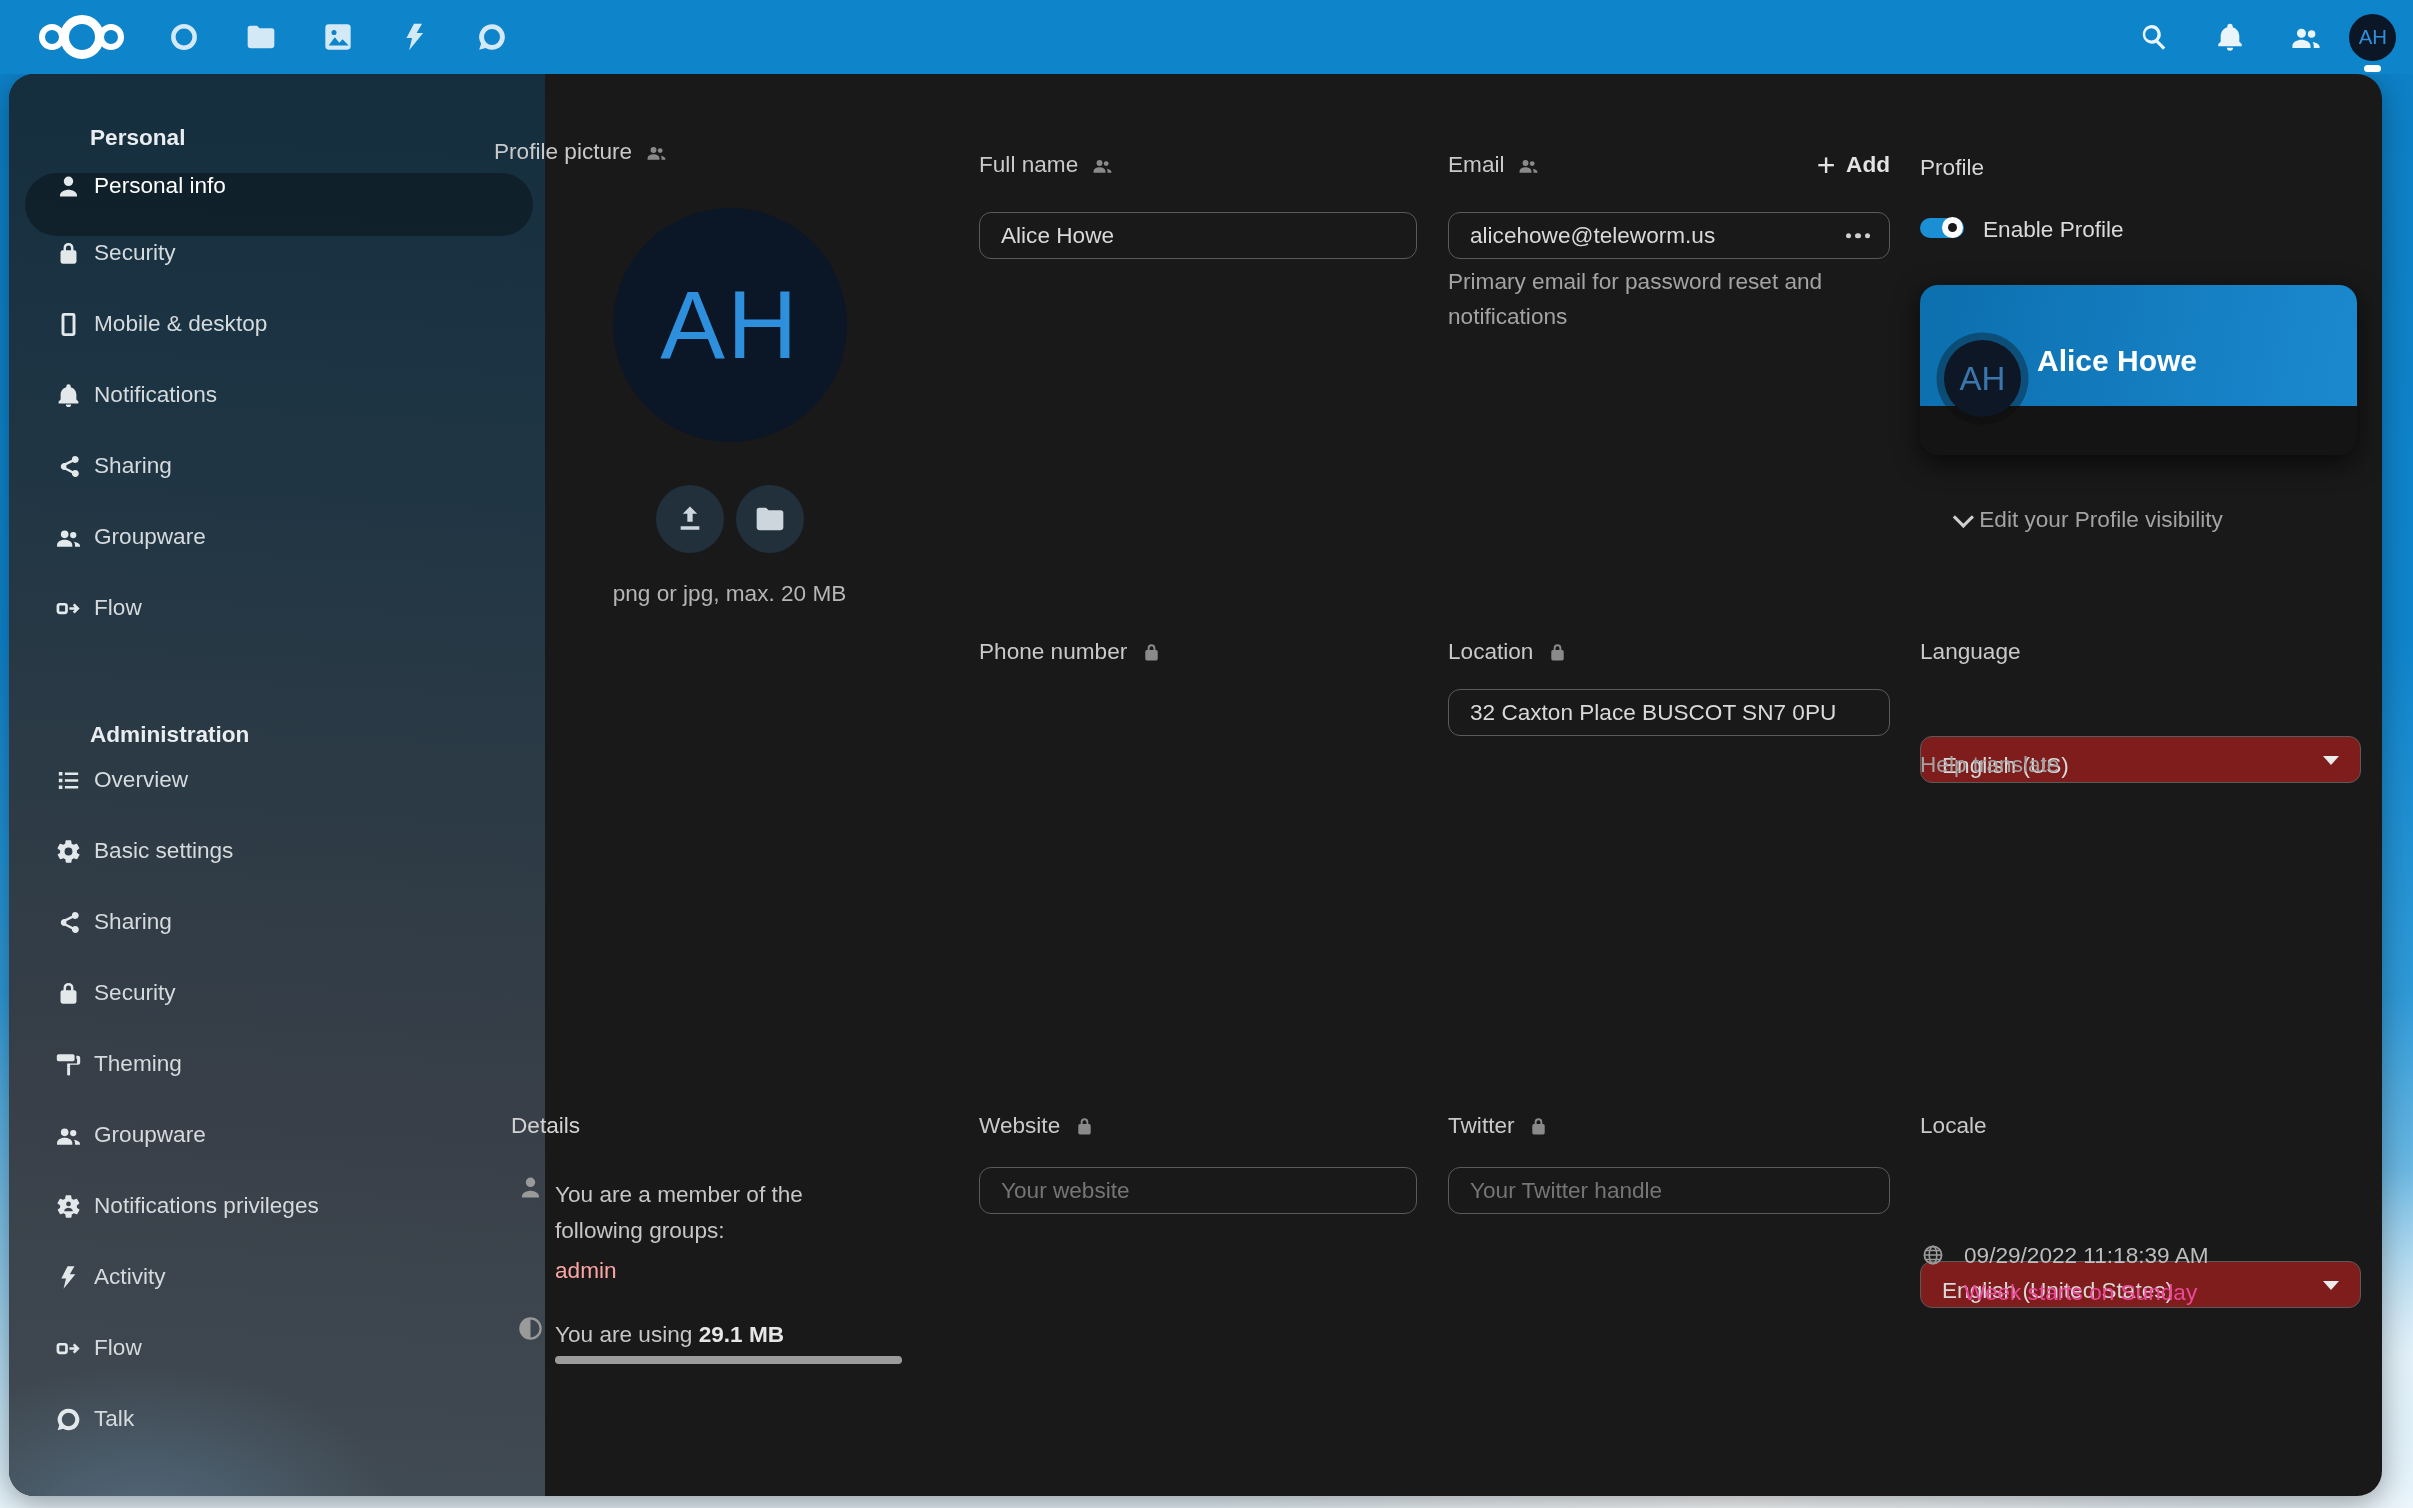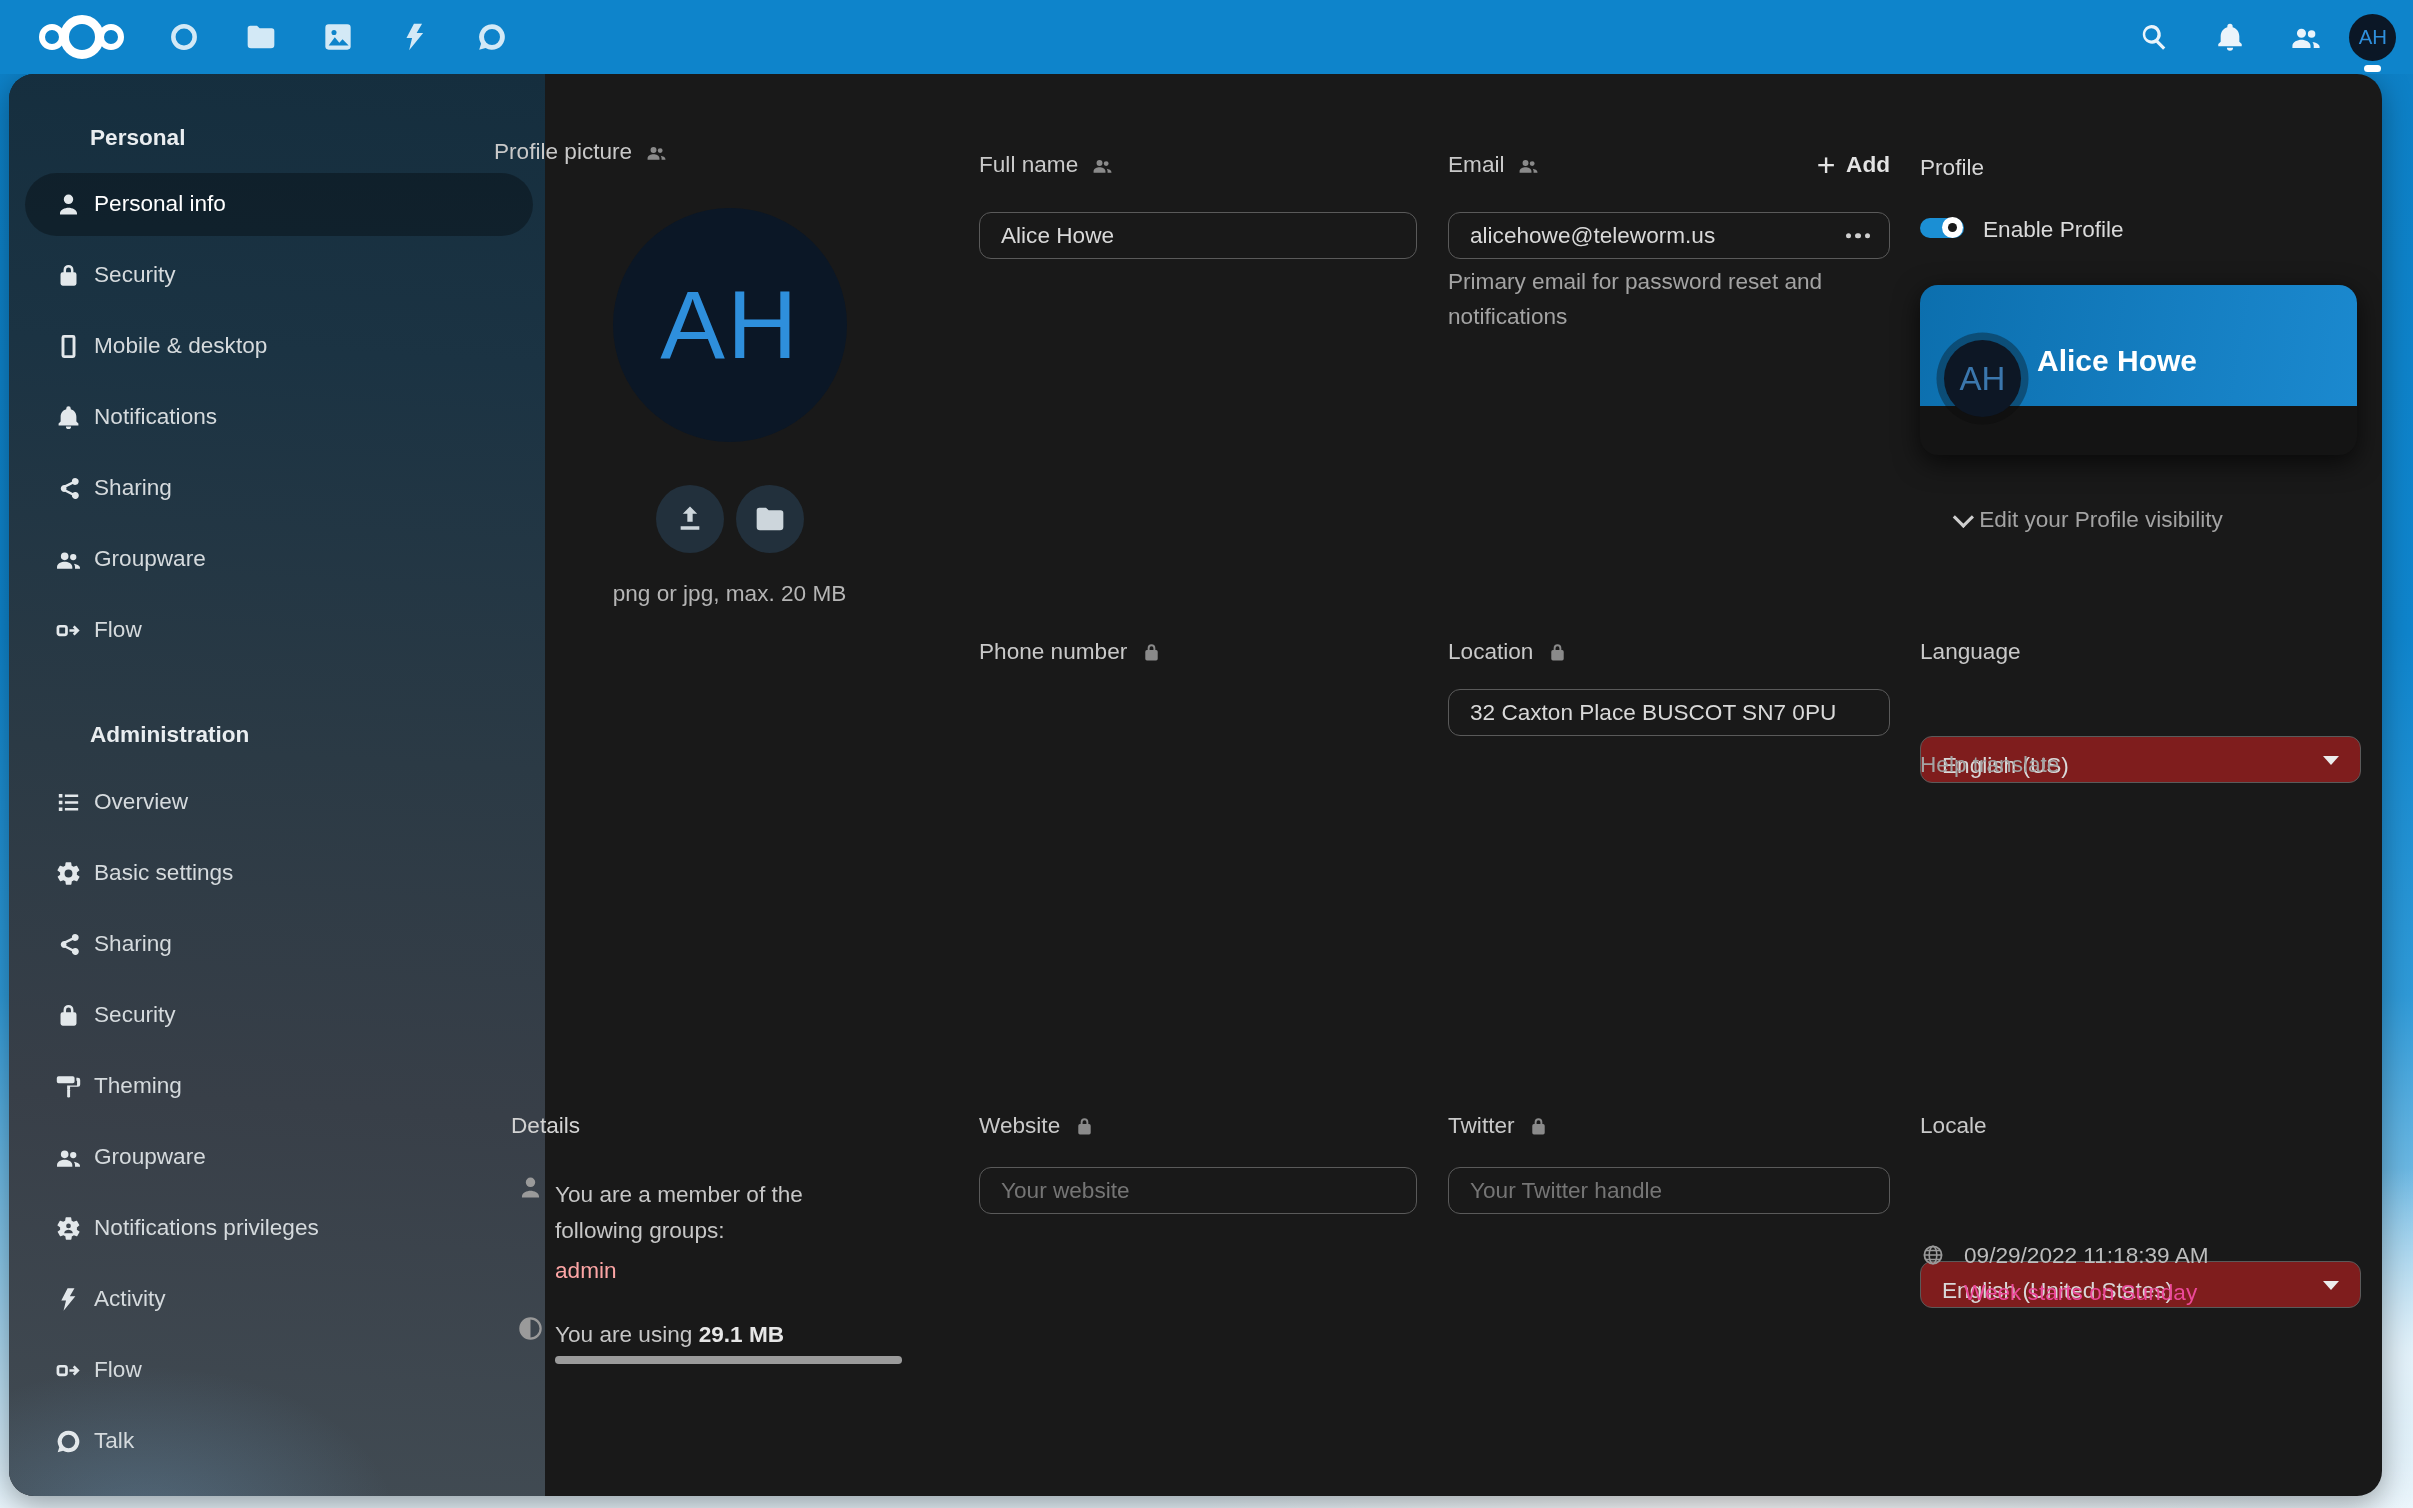--- a/index.html
+++ b/index.html
@@ -44,21 +44,21 @@
   .frame{position:absolute;left:9px;top:74px;width:2373px;height:1422px;border-radius:25px;overflow:hidden;
     background:var(--card-bg);box-shadow:0 7.5px 30px rgba(0,0,0,.35)}
   
   .sidebar{position:absolute;left:0;top:0;width:536px;height:100%;
     background:
       radial-gradient(362px 226px at 25% 102%, rgba(120,170,210,.30), rgba(120,170,210,0) 70%),
       linear-gradient(183deg,#152e3e 0%,#1b3343 20%,#2b3a45 48%,#383f48 72%,#414b53 100%);
     padding-top:32px}
   .nav-heading{height:63px;display:flex;align-items:center;margin-left:81px;font-weight:700;color:#e9edf0}
   .nav-heading.second{margin-top:38px}
-  .nav-item{height:71px;margin:0 12px 0 16px;display:flex;align-items:center;gap:12px;padding-left:30px;
+  .nav-item{height:71px;margin:0 12px 0 16px;display:flex;align-items:flex-start;gap:12px;padding-left:30px;
     color:#d5dadd;border-radius:32px;cursor:pointer}
   .nav-item.selected{height:63px;margin-top:3.8px;margin-bottom:3.8px;background:rgba(0,0,0,.32);color:#fff}
   .nav-icon{width:27px;height:27px;flex:0 0 27px;display:inline-flex;color:#e3e8eb}
   .nav-icon svg{width:100%;height:100%}
   
   .main{position:absolute;left:456px;top:0;right:0;bottom:0}
   .abs{position:absolute}
   .label-row{display:flex;align-items:center;gap:13.6px;color:var(--label)}
   .scope-ic{width:21px;height:21px;color:#8a8a8a;display:inline-flex}
   .scope-ic svg{width:100%;height:100%}

